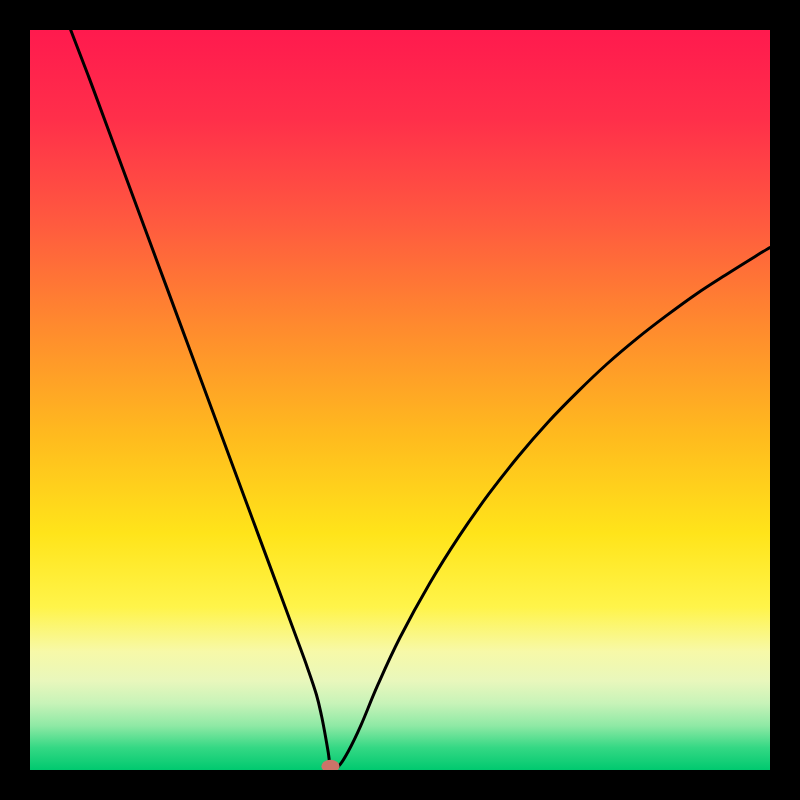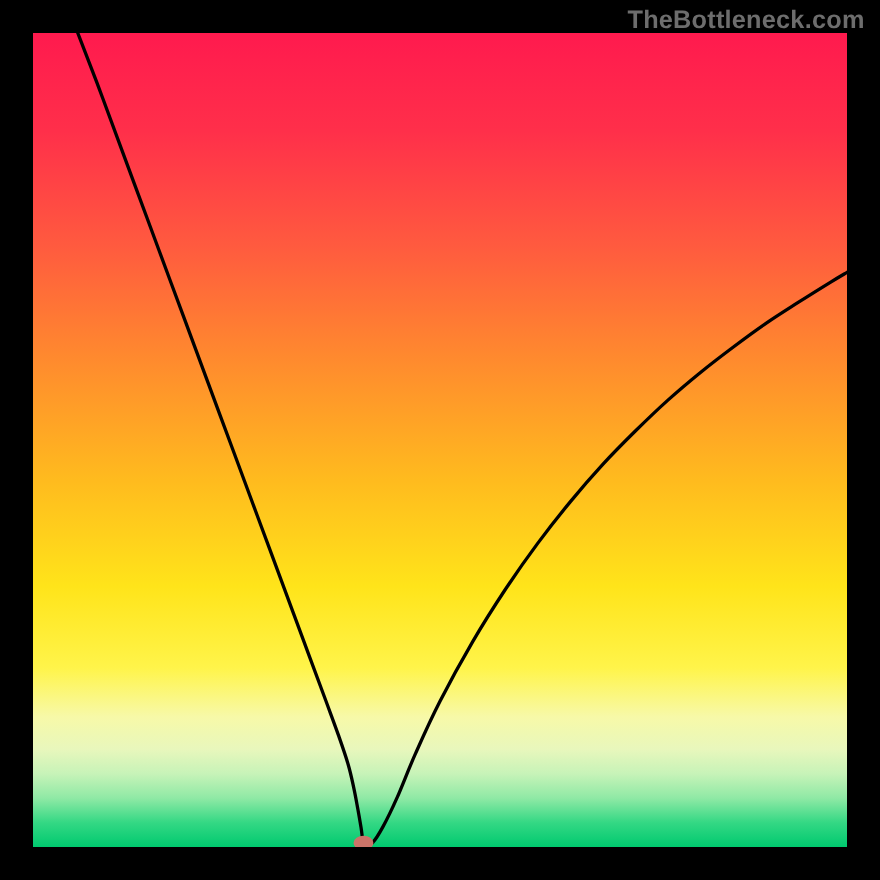--- a/index.html
+++ b/index.html
@@ -37,21 +37,20 @@
     z-index: 1;
   }
   svg {
     display: block;
   }
 </style>
 </head>
 <body>
 
 <div class="frame">
-  <div class="watermark">TheBottleneck.com</div>
 
   <div class="plot-area">
     <svg id="chart-svg" width="740" height="740" viewBox="0 0 740 740">
         <defs>
           <linearGradient id="bg-grad" x1="0" y1="0" x2="0" y2="1">
             <stop offset="0%" stop-color="#ff1a4e"></stop>
             <stop offset="12%" stop-color="#ff2f4a"></stop>
             <stop offset="26%" stop-color="#ff5a3f"></stop>
             <stop offset="40%" stop-color="#ff8a2e"></stop>
             <stop offset="55%" stop-color="#ffbb1e"></stop>

